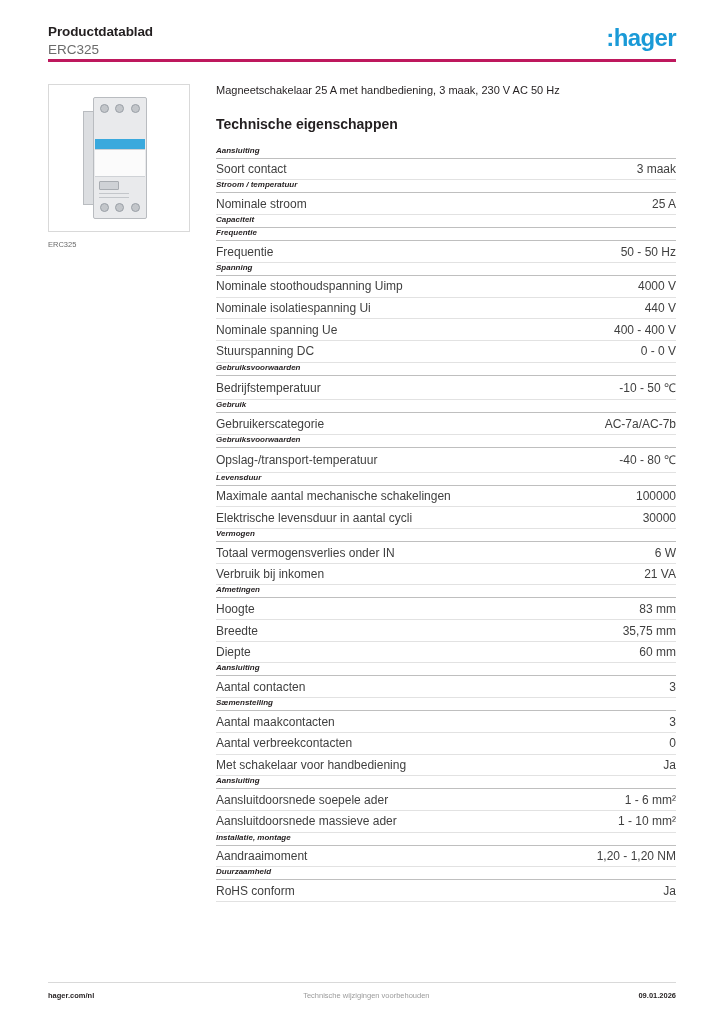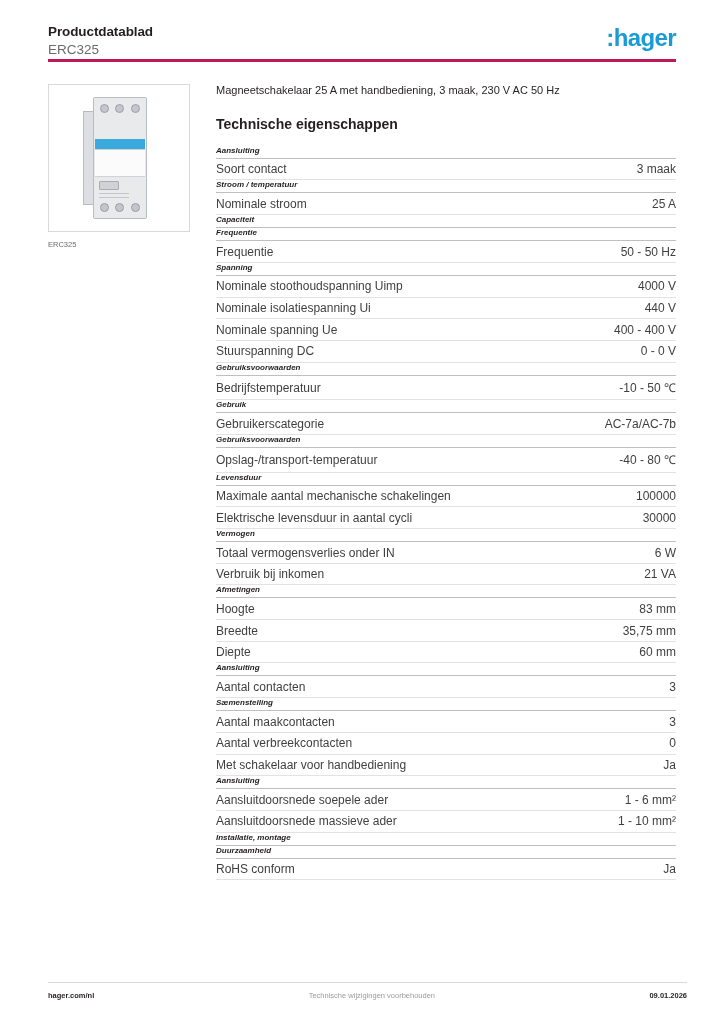--- a/index.html
+++ b/index.html
@@ -150,21 +150,21 @@
     padding: 3.5px 0 3.2px 0;
     border-bottom: 1px solid #e2e2e2;
   }
   .row .k { text-align: left; }
   .row .v { text-align: right; white-space: nowrap; }
 
   
   .footer {
     position: absolute;
     left: 48px;
-    right: 37px;
+    right: 48px;
     bottom: 24px;
     border-top: 1px solid #d9d9d9;
     padding-top: 8px;
     display: flex;
     align-items: center;
     justify-content: space-between;
     font-size: 7.5px;
   }
   .footer-left { color: #231f20; font-weight: bold; }
   .footer-center { color: #9b9b9b; }
@@ -343,20 +343,24 @@
               <span class="k">Aansluitdoorsnede soepele ader</span>
               <span class="v">1 - 6 mm²</span>
             </div>
             <div class="row">
               <span class="k">Aansluitdoorsnede massieve ader</span>
               <span class="v">1 - 10 mm²</span>
             </div>
           </div>
           <div class="group">
             <div class="group-name">Installatie, montage</div>
+            <div class="row">
+              <span class="k">Aandraaimoment</span>
+              <span class="v">1,20 - 1,20 NM</span>
+            </div>
           </div>
           <div class="group">
             <div class="group-name">Duurzaamheid</div>
             <div class="row">
               <span class="k">RoHS conform</span>
               <span class="v">Ja</span>
             </div>
           </div>
         </div>
     </div>

